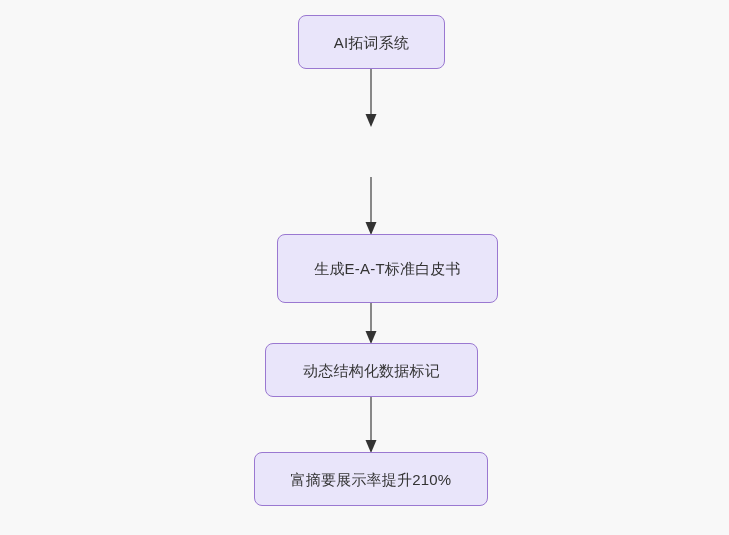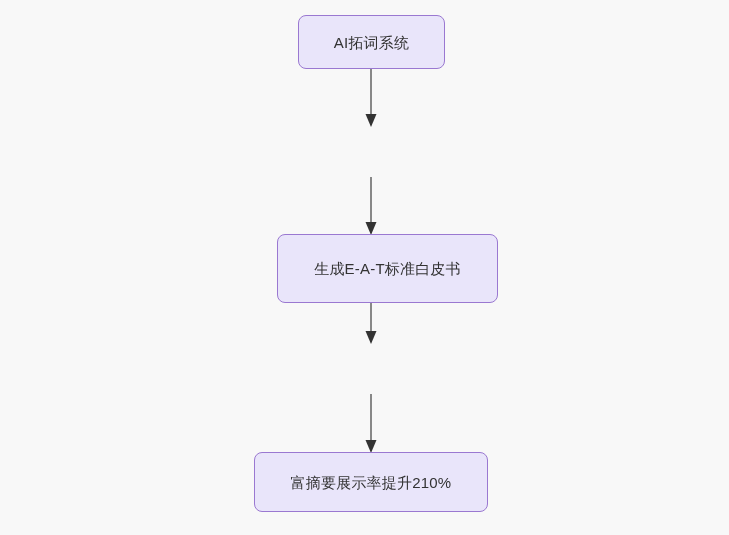--- a/index.html
+++ b/index.html
@@ -81,18 +81,21 @@
 
   <div class="node" style="left:298px; top:15px; width:147px; height:54px;">
     <span class="node-label">AI拓词系统</span>
   </div>
 
 
   <div class="node" style="left:245px; top:234px; width:221px; height:69px;margin-left:32px;">
     <span class="node-label">生成E-A-T标准白皮书</span>
   </div>
 
+  <div class="node" style="left:265px; top:343px; width:213px; height:54px;">
+    <span class="node-label">动态结构化数据标记</span>
+  </div>
 
-  <div class="node" style="left:254px; top:452px; width:234px; height:60px;">
+  <div class="node" style="left:254px; top:452px; width:234px; height:54px;">
     <span class="node-label">富摘要展示率提升210%</span>
   </div>
 
 </div>
 
 </body></html>

